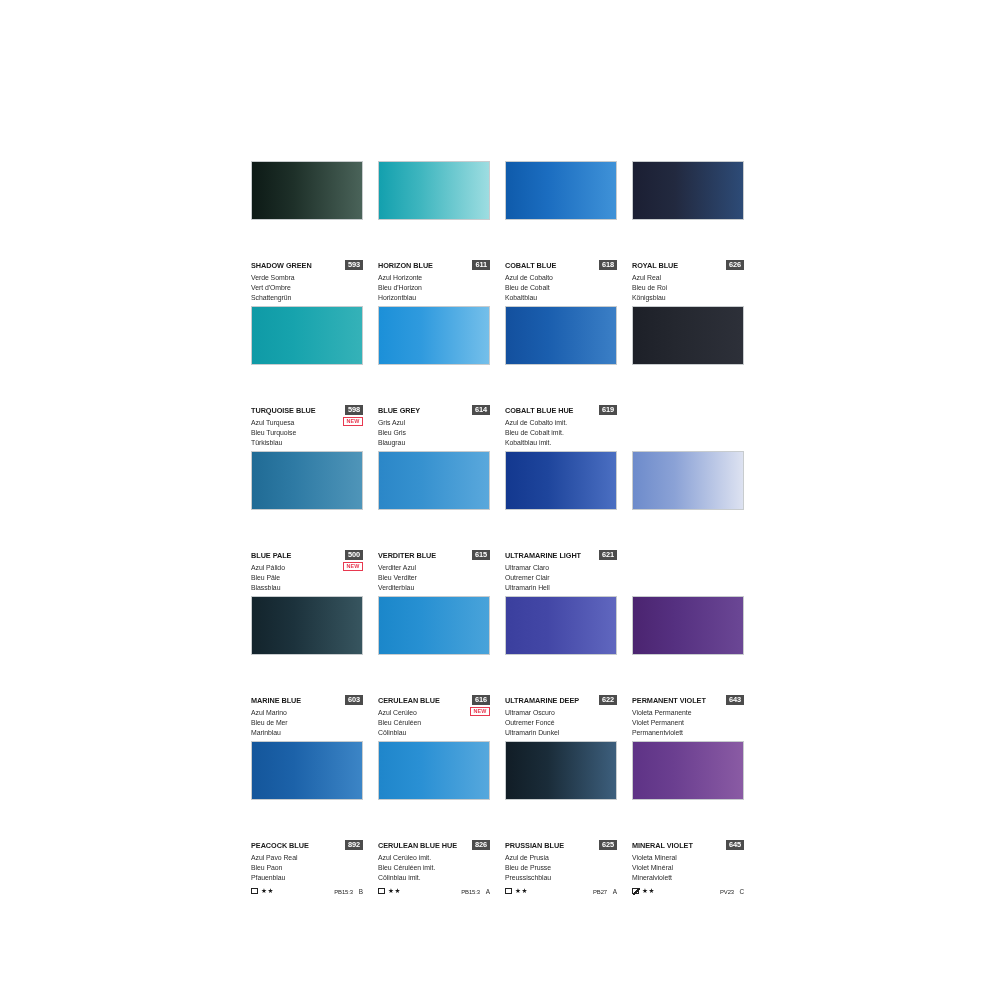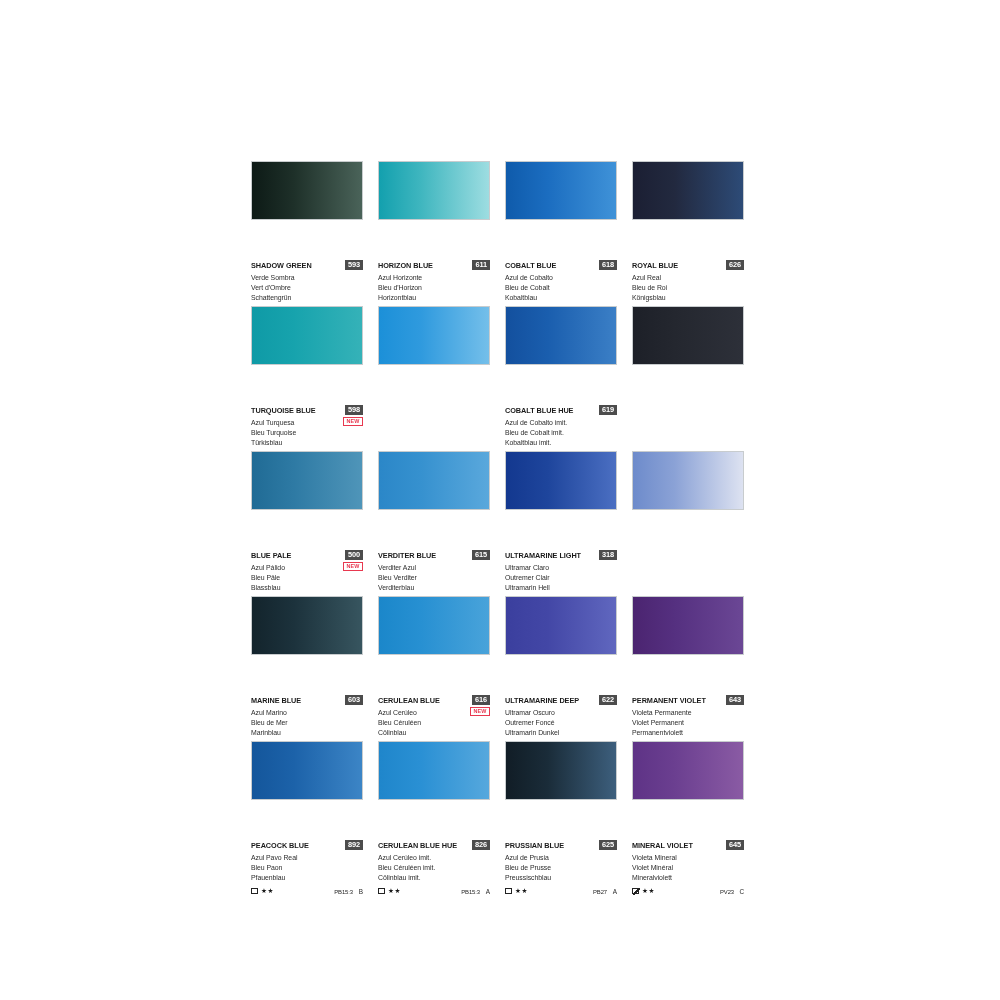--- a/index.html
+++ b/index.html
@@ -317,20 +317,43 @@
             </div>
             <div class="meta-right">
               <span class="pigment">PG7 PB28 PW6</span>
               <span class="series">C</span>
             </div>
           </div>
         </div>
       </div>
       <div class="swatch-cell">
         <div class="chip" style="background: linear-gradient(to right, rgb(28, 144, 216) 0%, rgb(47, 154, 222) 38%, rgb(116, 191, 234) 100%);"></div>
+        <div class="info">
+          <div class="name-row">
+            <div class="pname">BLUE GREY</div>
+            <div class="badge-stack">
+              <div class="code-badge">614</div>
+            </div>
+          </div>
+          <div class="alt-names">
+            <div class="alt">Gris Azul</div>
+            <div class="alt">Bleu Gris</div>
+            <div class="alt">Blaugrau</div>
+          </div>
+          <div class="meta-row">
+            <div class="meta-left">
+              <span class="opacity-box op-full"></span>
+              <span class="stars">★★</span>
+            </div>
+            <div class="meta-right">
+              <span class="pigment">PB15:3 PW6</span>
+              <span class="series">A</span>
+            </div>
+          </div>
+        </div>
       </div>
       <div class="swatch-cell">
         <div class="chip" style="background: linear-gradient(to right, rgb(19, 80, 158) 0%, rgb(26, 94, 174) 38%, rgb(59, 127, 198) 100%);"></div>
         <div class="info">
           <div class="name-row">
             <div class="pname">COBALT BLUE HUE</div>
             <div class="badge-stack">
               <div class="code-badge">619</div>
             </div>
           </div>
@@ -406,21 +429,21 @@
             </div>
           </div>
         </div>
       </div>
       <div class="swatch-cell">
         <div class="chip" style="background: linear-gradient(to right, rgb(19, 56, 143) 0%, rgb(30, 69, 156) 38%, rgb(75, 111, 194) 100%);"></div>
         <div class="info">
           <div class="name-row">
             <div class="pname">ULTRAMARINE LIGHT</div>
             <div class="badge-stack">
-              <div class="code-badge">318</div>
+              <div class="code-badge">621</div>
             </div>
           </div>
           <div class="alt-names">
             <div class="alt">Ultramar Claro</div>
             <div class="alt">Outremer Clair</div>
             <div class="alt">Ultramarin Hell</div>
           </div>
           <div class="meta-row">
             <div class="meta-left">
               <span class="opacity-box op-none"></span>

